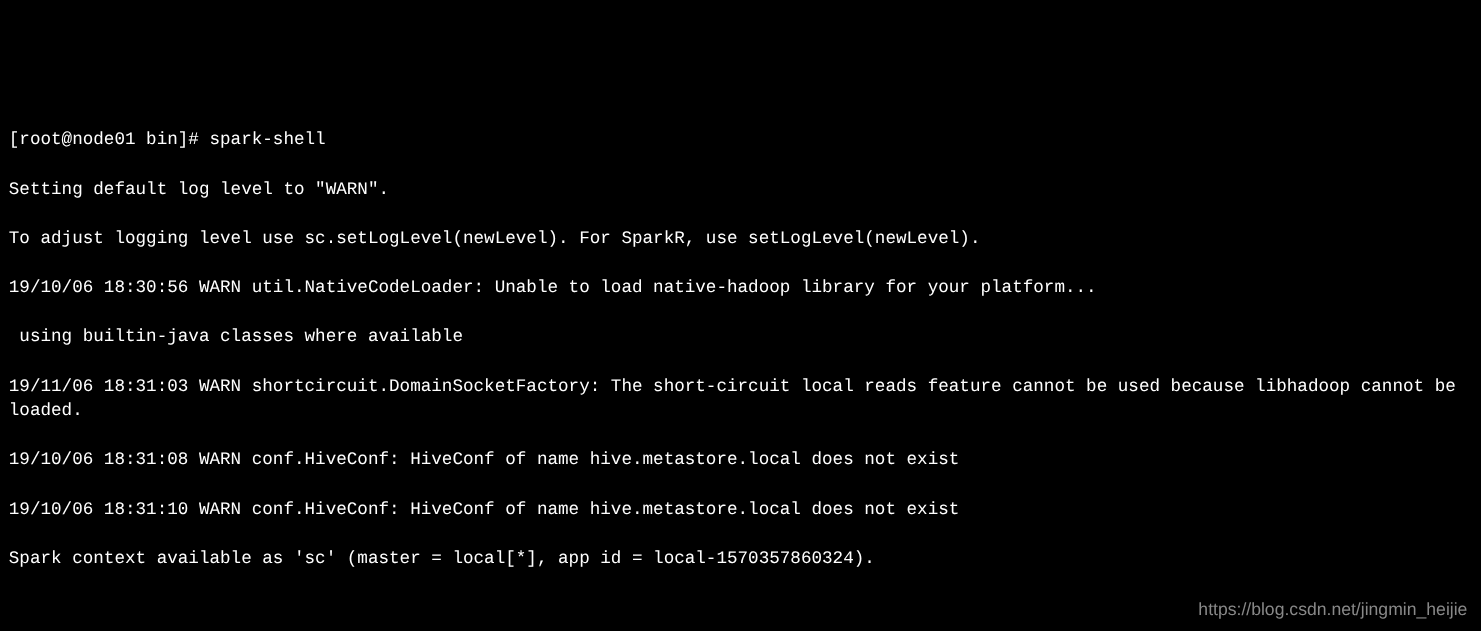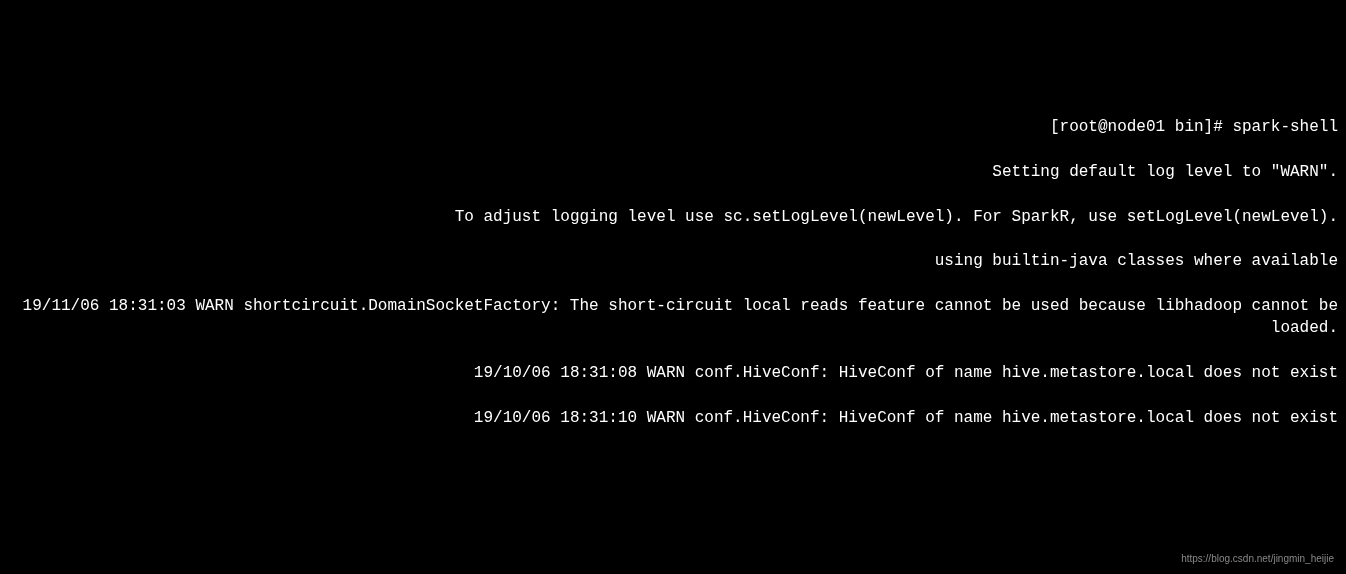--- a/index.html
+++ b/index.html
@@ -15,44 +15,45 @@
       line-height: 1.4;
       padding: 4px 8px;
       width: 1346px;
       height: 574px;
       overflow: hidden;
       white-space: pre-wrap;
       word-wrap: break-word;
     }
     .terminal-line {
       display: block;
-      text-align: right;
     }
     .watermark {
       position: absolute;
       bottom: 8px;
       right: 12px;
       color: #888888;
-      font-size: 10px;
+      font-size: 16px;
       font-family: Arial, sans-serif;
     }
   </style>
 </head>
 <body>
 
 
 
 <div>
 <span class="terminal-line">[root@node01 bin]# spark-shell</span>
 <span class="terminal-line">Setting default log level to "WARN".</span>
 <span class="terminal-line">To adjust logging level use sc.setLogLevel(newLevel). For SparkR, use setLogLevel(newLevel).</span>
+<span class="terminal-line">19/10/06 18:30:56 WARN util.NativeCodeLoader: Unable to load native-hadoop library for your platform...</span>
 <span class="terminal-line"> using builtin-java classes where available</span>
 <span class="terminal-line">19/11/06 18:31:03 WARN shortcircuit.DomainSocketFactory: The short-circuit local reads feature cannot be used because libhadoop cannot be loaded.</span>
 <span class="terminal-line">19/10/06 18:31:08 WARN conf.HiveConf: HiveConf of name hive.metastore.local does not exist</span>
 <span class="terminal-line">19/10/06 18:31:10 WARN conf.HiveConf: HiveConf of name hive.metastore.local does not exist</span>
+<span class="terminal-line">Spark context available as 'sc' (master = local[*], app id = local-1570357860324).</span>
 
 
 
 
 
 
 <span class="terminal-line"></span>
 
 </div>
 

